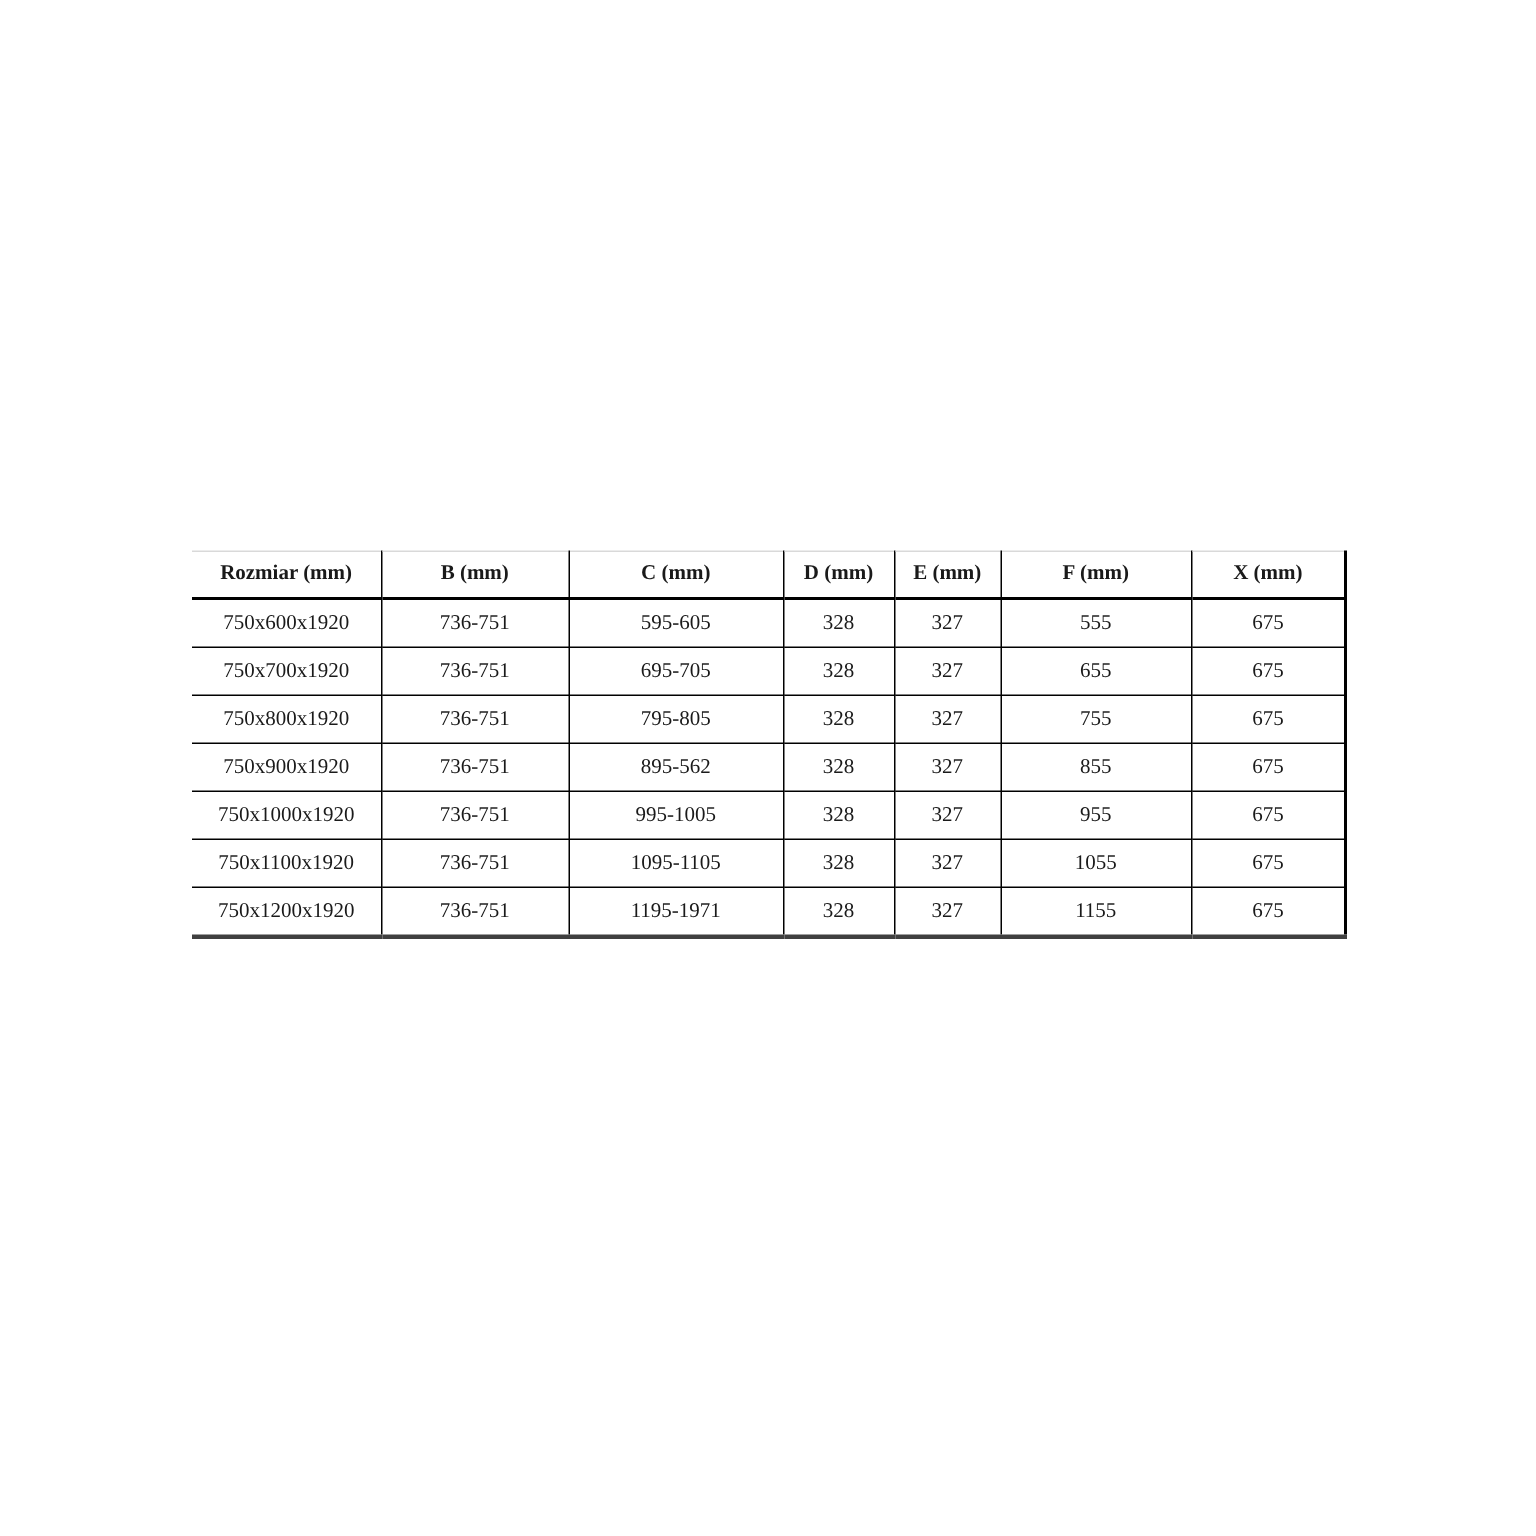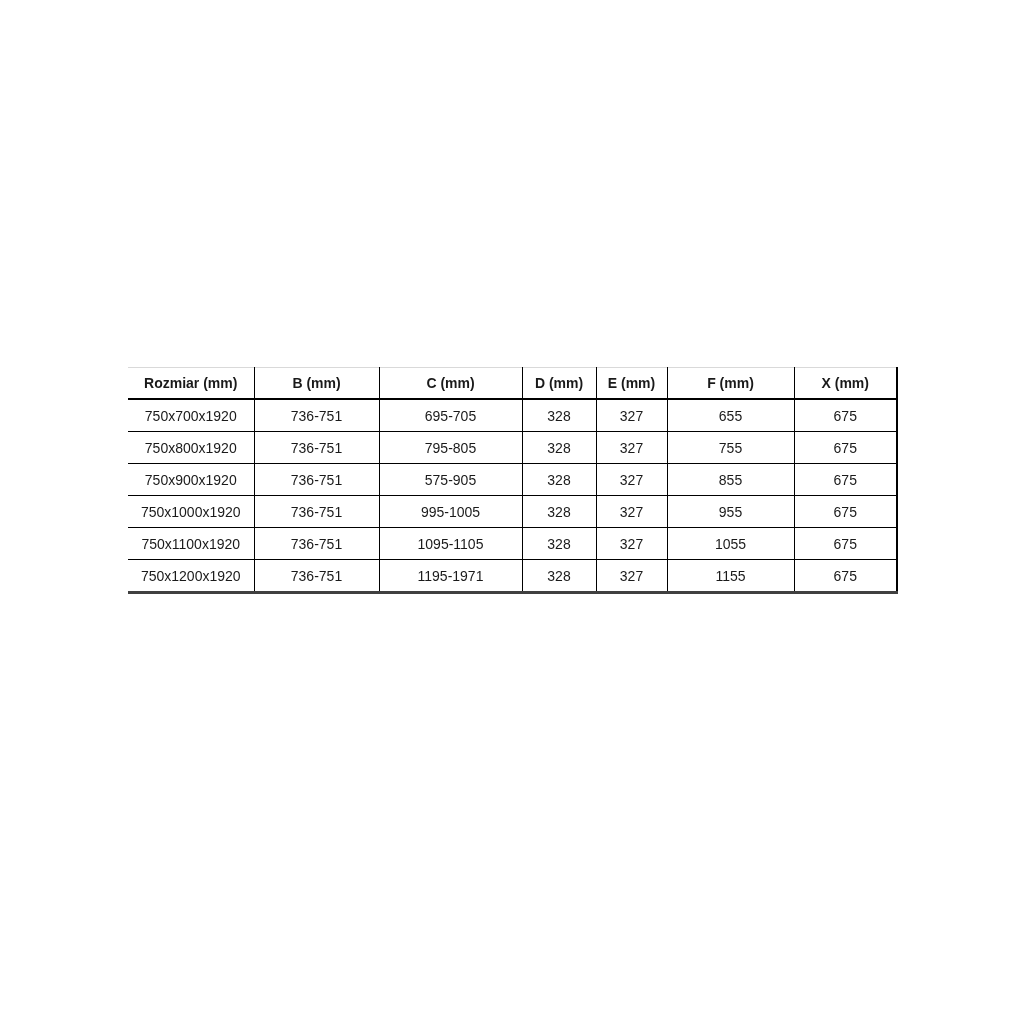--- a/index.html
+++ b/index.html
@@ -9,20 +9,21 @@
     width: 1024px;
     height: 1024px;
     overflow: hidden;
     font-family: "Liberation Sans", sans-serif;
   }
   .page {
     position: relative;
     width: 843px;
     height: 1024px;
     background: #ffffff;
+    font-family: Liberation Serif, serif;
   }
   .spec-table-wrap {
     position: absolute;
     left: 128px;
     top: 367px;
   }
   table.spec-table {
     border-collapse: collapse;
     table-layout: fixed;
     width: 769px;
@@ -79,41 +80,50 @@
             <th>B (mm)</th>
             <th>C (mm)</th>
             <th>D (mm)</th>
             <th>E (mm)</th>
             <th>F (mm)</th>
             <th>X (mm)</th>
           </tr>
       </thead>
       <tbody>
           <tr>
+            <td>750x600x1920</td>
+            <td>736-751</td>
+            <td>595-605</td>
+            <td>328</td>
+            <td>327</td>
+            <td>555</td>
+            <td>675</td>
+          </tr>
+          <tr>
             <td>750x700x1920</td>
             <td>736-751</td>
             <td>695-705</td>
             <td>328</td>
             <td>327</td>
             <td>655</td>
             <td>675</td>
           </tr>
           <tr>
             <td>750x800x1920</td>
             <td>736-751</td>
             <td>795-805</td>
             <td>328</td>
             <td>327</td>
             <td>755</td>
             <td>675</td>
           </tr>
           <tr>
             <td>750x900x1920</td>
             <td>736-751</td>
-            <td>575-905</td>
+            <td>895-562</td>
             <td>328</td>
             <td>327</td>
             <td>855</td>
             <td>675</td>
           </tr>
           <tr>
             <td>750x1000x1920</td>
             <td>736-751</td>
             <td>995-1005</td>
             <td>328</td>

